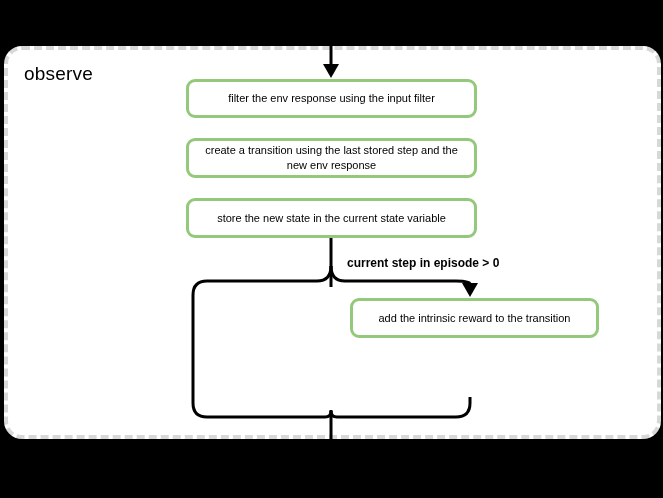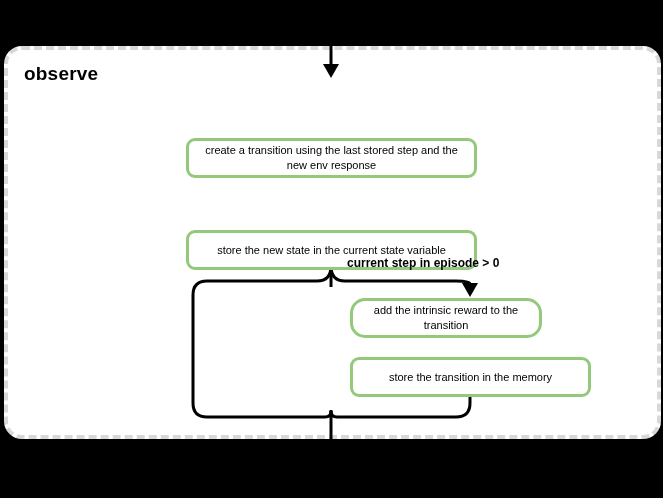--- a/index.html
+++ b/index.html
@@ -12,32 +12,32 @@
     --text:#000000;
   }
   html,body{margin:0;padding:0;background:var(--canvas-bg);}
   body{width:663px;height:498px;overflow:hidden;
        font-family:"Liberation Sans","DejaVu Sans",sans-serif;color:var(--text);}
   .canvas{position:relative;width:663px;height:498px;background:var(--canvas-bg);}
   .frame{position:absolute;left:4px;top:46px;width:657px;height:393px;
          box-sizing:border-box;background:var(--frame-bg);
          border:4px dashed var(--frame-border);border-radius:18px;}
   .frame-title{position:absolute;left:24px;top:63px;
-         font-size:19px;font-weight:bold;letter-spacing:0.2px;}
+         font-size:19px;font-weight:normal;letter-spacing:0.2px;}
   svg.wires{position:absolute;left:0;top:0;pointer-events:none;}
   svg.wires path{fill:none;stroke:var(--connector);stroke-width:3px;}
   svg.wires polygon{fill:var(--connector);stroke:none;}
   .node{position:absolute;box-sizing:border-box;background:var(--node-bg);
         border:3px solid var(--node-border);border-radius:9px;
         display:flex;align-items:center;justify-content:center;
         text-align:center;font-size:11px;line-height:15px;padding:2px 9px;}
   .n1{left:186px;top:79px;width:291px;height:39px;}
   .n2{left:186px;top:138px;width:291px;height:40px;}
-  .n3{left:186px;top:198px;width:291px;height:40px;margin-top:32px;}
-  .n4{left:350px;top:298px;width:192px;height:40px;border-radius:15px;}
+  .n3{left:186px;top:198px;width:291px;height:40px;}
+  .n4{left:350px;top:298px;width:249px;height:40px;}
   .n5{left:350px;top:357px;width:241px;height:40px;}
   .edge-label{position:absolute;left:347px;top:256px;
         font-size:12px;font-weight:bold;white-space:nowrap;text-align:center;}
 </style>
 </head>
 <body>
 
 <div class="canvas">
 
   <div class="frame"></div>
@@ -54,20 +54,20 @@
     <path d="M331 266 Q331 281 345 281 L456 281 Q470 281 470 284"></path>
     <polygon points="462,283 478,283 470,297"></polygon>
 
     <path d="M470 397 L470 403 Q470 417 456 417 L337 417 Q331 417 331 411"></path>
 
     <path d="M331 410 L331 447"></path>
   </svg>
 
   <div class="frame-title">observe</div>
 
+  <div class="node n1">filter the env response using the input filter</div>
   <div class="node n2">create a transition using the last stored step and the new env response</div>
   <div class="node n3">store the new state in the current state variable</div>
   <div class="node n4">add the intrinsic reward to the transition</div>
-  <div class="node n5">store the transition in the memory</div>
 
   <div class="edge-label">current step in episode &gt; 0</div>
 
 </div>
 
 </body></html>

